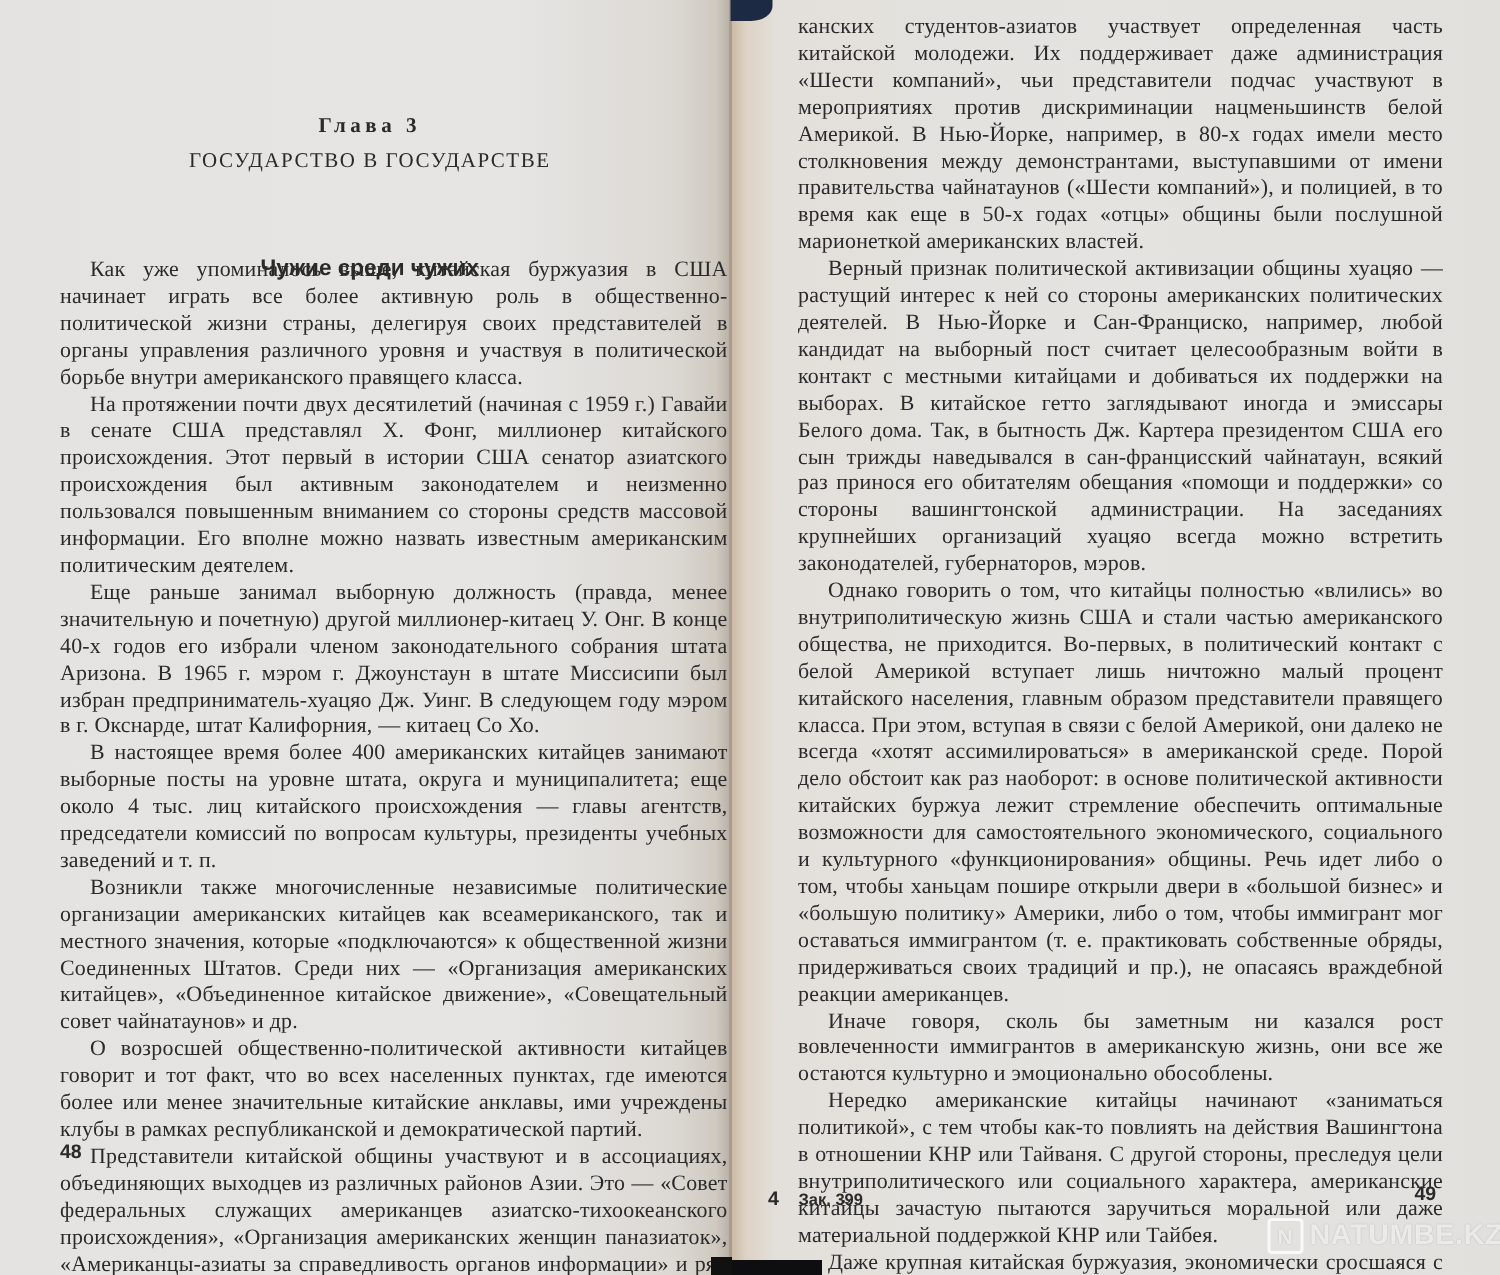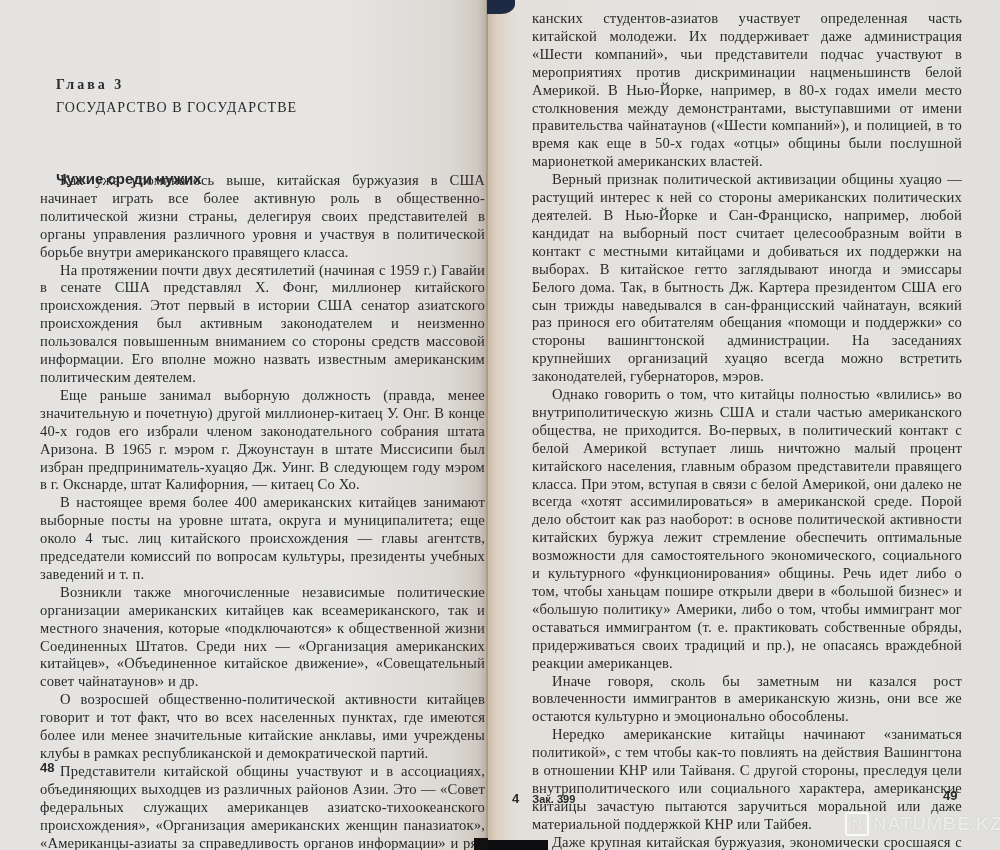--- a/index.html
+++ b/index.html
@@ -38,21 +38,21 @@
     position:absolute;
     font-size:14.6px; line-height:17.9px;
     text-align:justify;
     letter-spacing:0.15px;
   }
   .left-text { left:40px; top:172px; width:445px; }
   .right-text { left:532px; top:10px; width:430px; }
   .text-block p { margin:0; text-indent:20px; }
   .text-block p.cont { text-indent:0; }
   .chapter {
-    position:absolute; left:56px; width:445px; text-align:left;
+    position:absolute; left:24px; width:445px; text-align:center;
   }
   .chapter-label { top:77px; font-size:14px; font-weight:bold; letter-spacing:3px; }
   .chapter-title { top:100px; font-size:14px; font-weight:normal; letter-spacing:1px; }
   .section-title { top:138px; font-size:15px; font-weight:bold; font-family:"Liberation Sans","DejaVu Sans",sans-serif;margin-top:32px; }
   .page-num {
     position:absolute; font-family:"Liberation Sans","DejaVu Sans",sans-serif;
     font-weight:bold; font-size:13px; color:#2a2a2a;
   }
   .pn-left { left:40px; top:760px; }
   .pn-right { left:943px; top:788px; }

